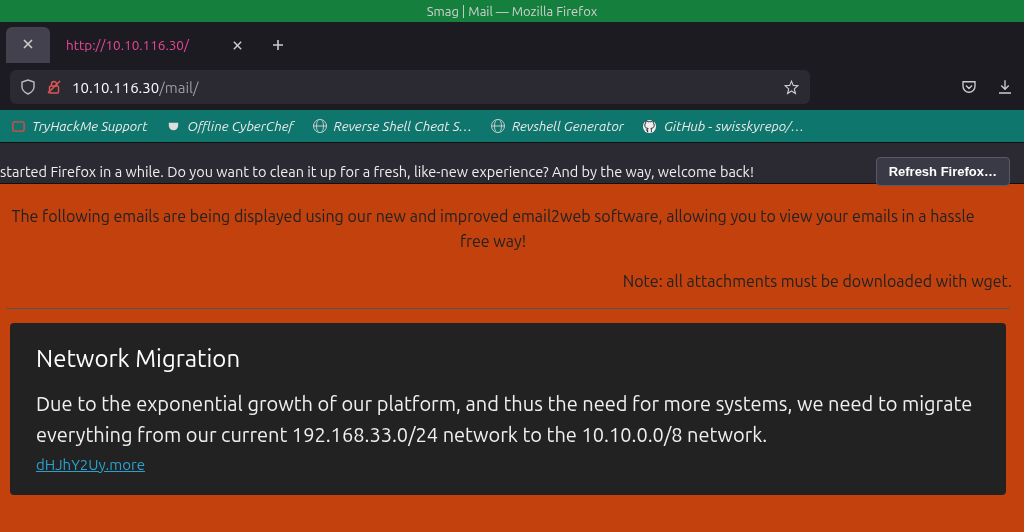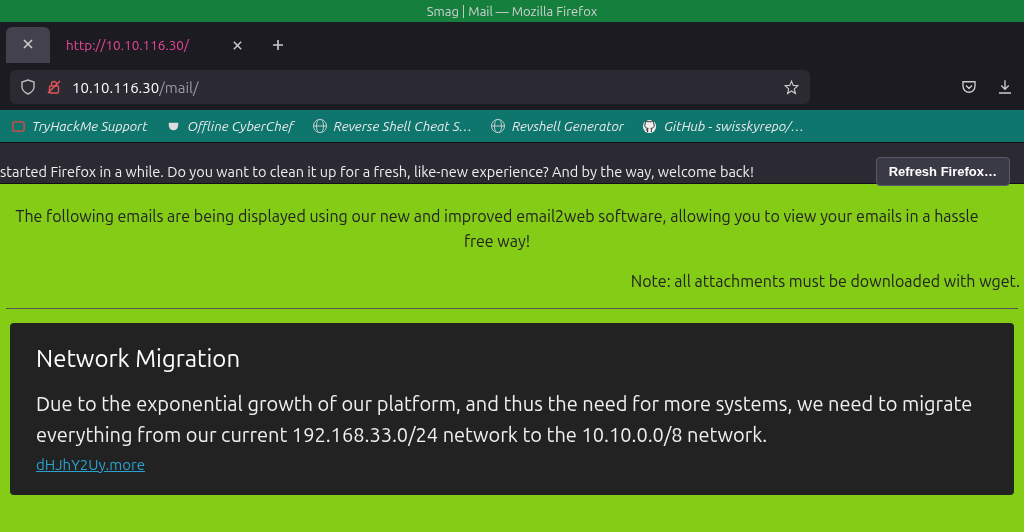--- a/index.html
+++ b/index.html
@@ -33,21 +33,21 @@
   .globe { border:1.3px solid #ccc; border-radius:50%; width:14px; height:14px; position:relative; }
   .globe::before { content:""; position:absolute; left:50%; top:-1px; bottom:-1px; width:6px; border:1.3px solid #ccc; border-top:0;border-bottom:0; border-radius:50%; transform:translateX(-50%);}
   .globe::after { content:""; position:absolute; top:50%; left:-1px; right:-1px; border-top:1.3px solid #ccc; transform:translateY(-50%);}
   
   
   .infobar { height: 42px; background: #2b2a33; color:#eee; display:flex; align-items:center; padding: 16px 14px 0 0; font-size:14.5px; border-top:1px solid #111; border-bottom:1px solid #111;}
   .infobar .msg { white-space:nowrap; overflow:hidden; }
   .infobar .btn { margin-left:auto; background:#3a3946; border:1px solid #5a5965; color:#fff; padding:6px 12px; border-radius:4px; font-size:13px; font-weight:600; white-space:nowrap;}
   
   
-  .page { background:#84cc16; color:#111; height: calc(532px - 22px - 42px - 46px - 32px - 42px); overflow:hidden; padding: 14px 4px 0 4px; }
+  .page { background:#c2410c; color:#111; height: calc(532px - 22px - 42px - 46px - 32px - 42px); overflow:hidden; padding: 14px 12px 0 4px; }
   .intro { text-align:center; font-size:16px; line-height:1.55; color:#222; padding: 6px 30px 0 0;}
   .note { text-align:right; font-size:16px; margin-top:18px; color:#222;}
   hr.sep { border:0; border-top:1px solid #555; margin: 18px 2px 14px 2px; }
   
   .email-card { background:#222; color:#fff; border-radius:4px; margin: 0 6px; padding: 22px 26px 22px 26px; }
   .email-card h2 { font-size:24px; font-weight:400; margin-bottom:16px; color:#fff;}
   .email-card p { font-size:20px; line-height:1.55; color:#f0f0f0; }
   .email-card a.link { color:#2aa1ce; font-size:15px; display:inline-block; margin-top:6px;}
 </style>
 </head>

